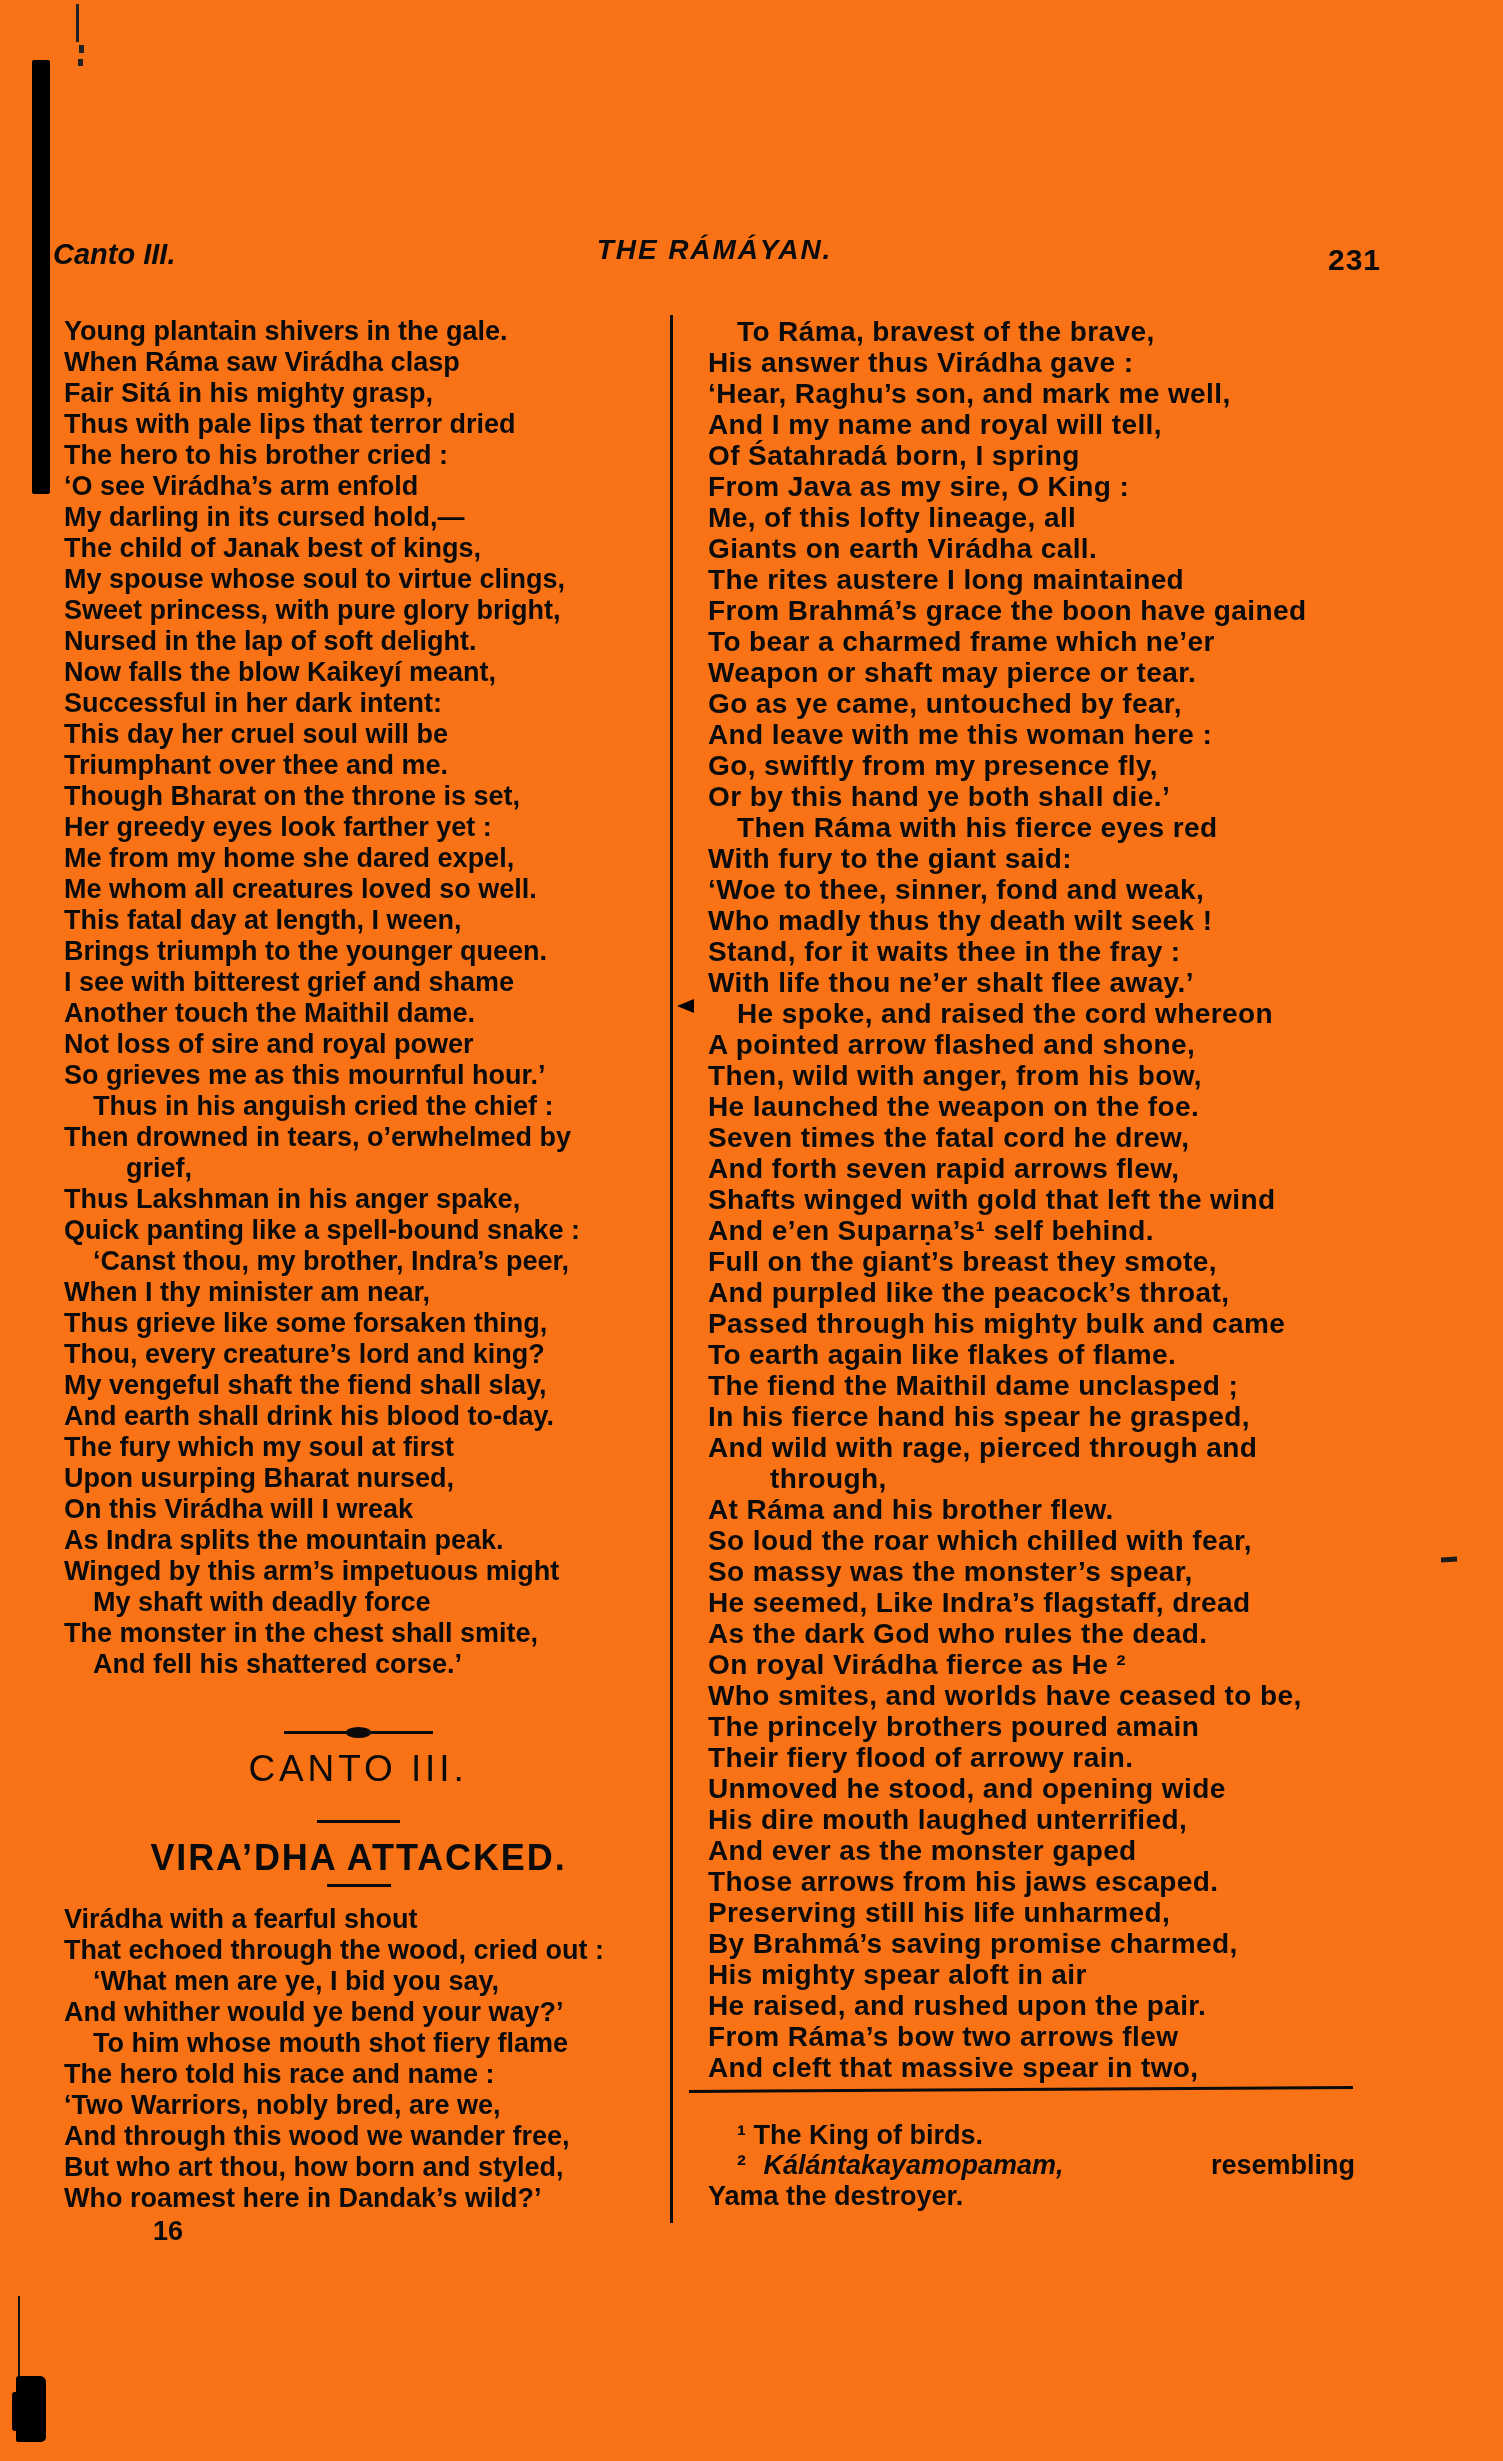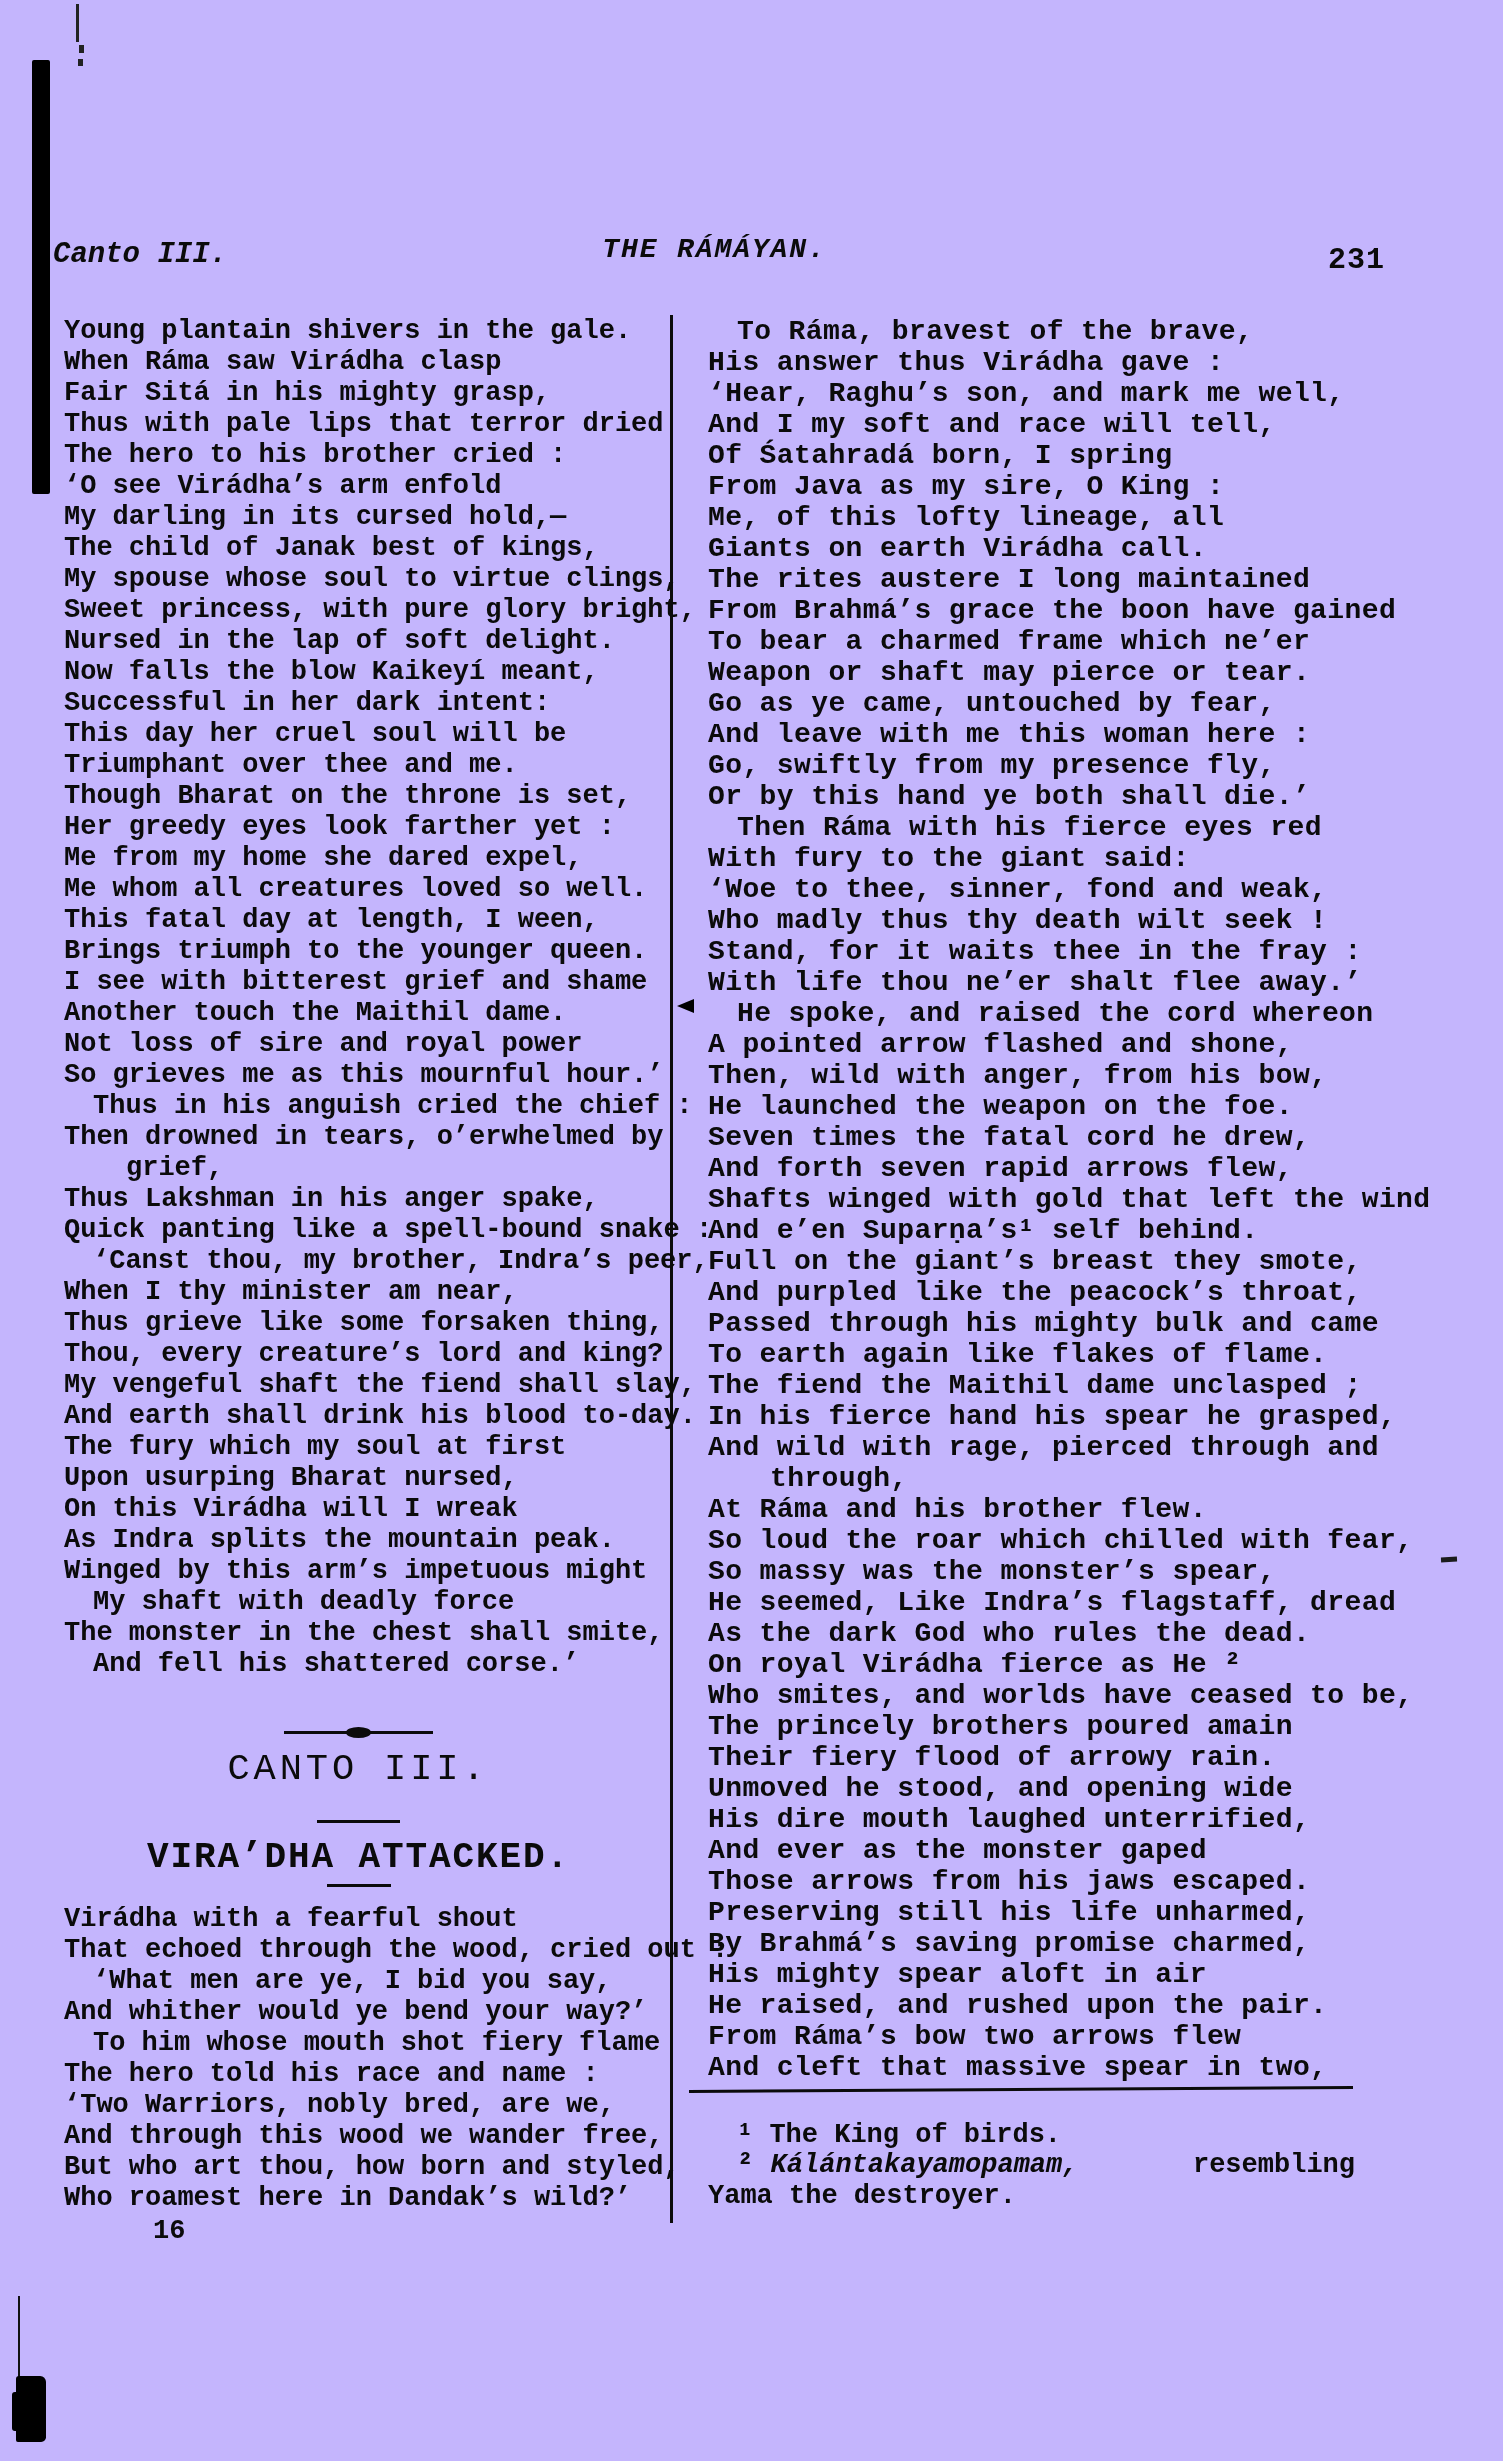--- a/index.html
+++ b/index.html
@@ -1,18 +1,18 @@
 <!DOCTYPE html>
 <html><head>
 <meta charset="utf-8">
 <style>
   html,body { margin:0; padding:0; background:#ffffff; }
   .page {
-    position:relative; width:1503px; height:2461px; background:#c4b5fd;
-    font-family:Liberation Mono, monospace; color:#0b0b0b; overflow:hidden;
+    position:relative; width:1503px; height:2461px; background:#f97316;
+    font-family:Liberation Sans, sans-serif; color:#0b0b0b; overflow:hidden;
   }
   
   .hdr-canto { position:absolute; left:53px; top:238px; font-style:italic; font-weight:bold; font-size:29px; white-space:nowrap; }
   .hdr-title { position:absolute; left:502px; top:234px; width:425px; text-align:center; font-style:italic; font-weight:bold; font-size:28px; letter-spacing:1.9px; white-space:nowrap; }
   .hdr-page  { position:absolute; left:1328px; top:243px; font-size:30px; font-weight:bold; letter-spacing:1px; }
   
   .col { position:absolute; top:316px; }
   .col-left  { left:64px;  width:618px; }
   .col-right { left:708px; width:657px; }
   .vline { white-space:nowrap; height:31px; line-height:31px; font-weight:bold; }
@@ -139,21 +139,21 @@
         <div class="vline">Who roamest here in Dandak’s wild?’</div>
       </div>
     <div class="signature">16</div>
   </div>
 
   <div class="col col-right">
     <div>
         <div class="vline ind1">To Ráma, bravest of the brave,</div>
         <div class="vline">His answer thus Virádha gave :</div>
         <div class="vline">‘Hear, Raghu’s son, and mark me well,</div>
-        <div class="vline">And I my soft and race will tell,</div>
+        <div class="vline">And I my name and royal will tell,</div>
         <div class="vline">Of Śatahradá born, I spring</div>
         <div class="vline">From Java as my sire, O King :</div>
         <div class="vline">Me, of this lofty lineage, all</div>
         <div class="vline">Giants on earth Virádha call.</div>
         <div class="vline">The rites austere I long maintained</div>
         <div class="vline">From Brahmá’s grace the boon have gained</div>
         <div class="vline">To bear a charmed frame which ne’er</div>
         <div class="vline">Weapon or shaft may pierce or tear.</div>
         <div class="vline">Go as ye came, untouched by fear,</div>
         <div class="vline">And leave with me this woman here :</div>

